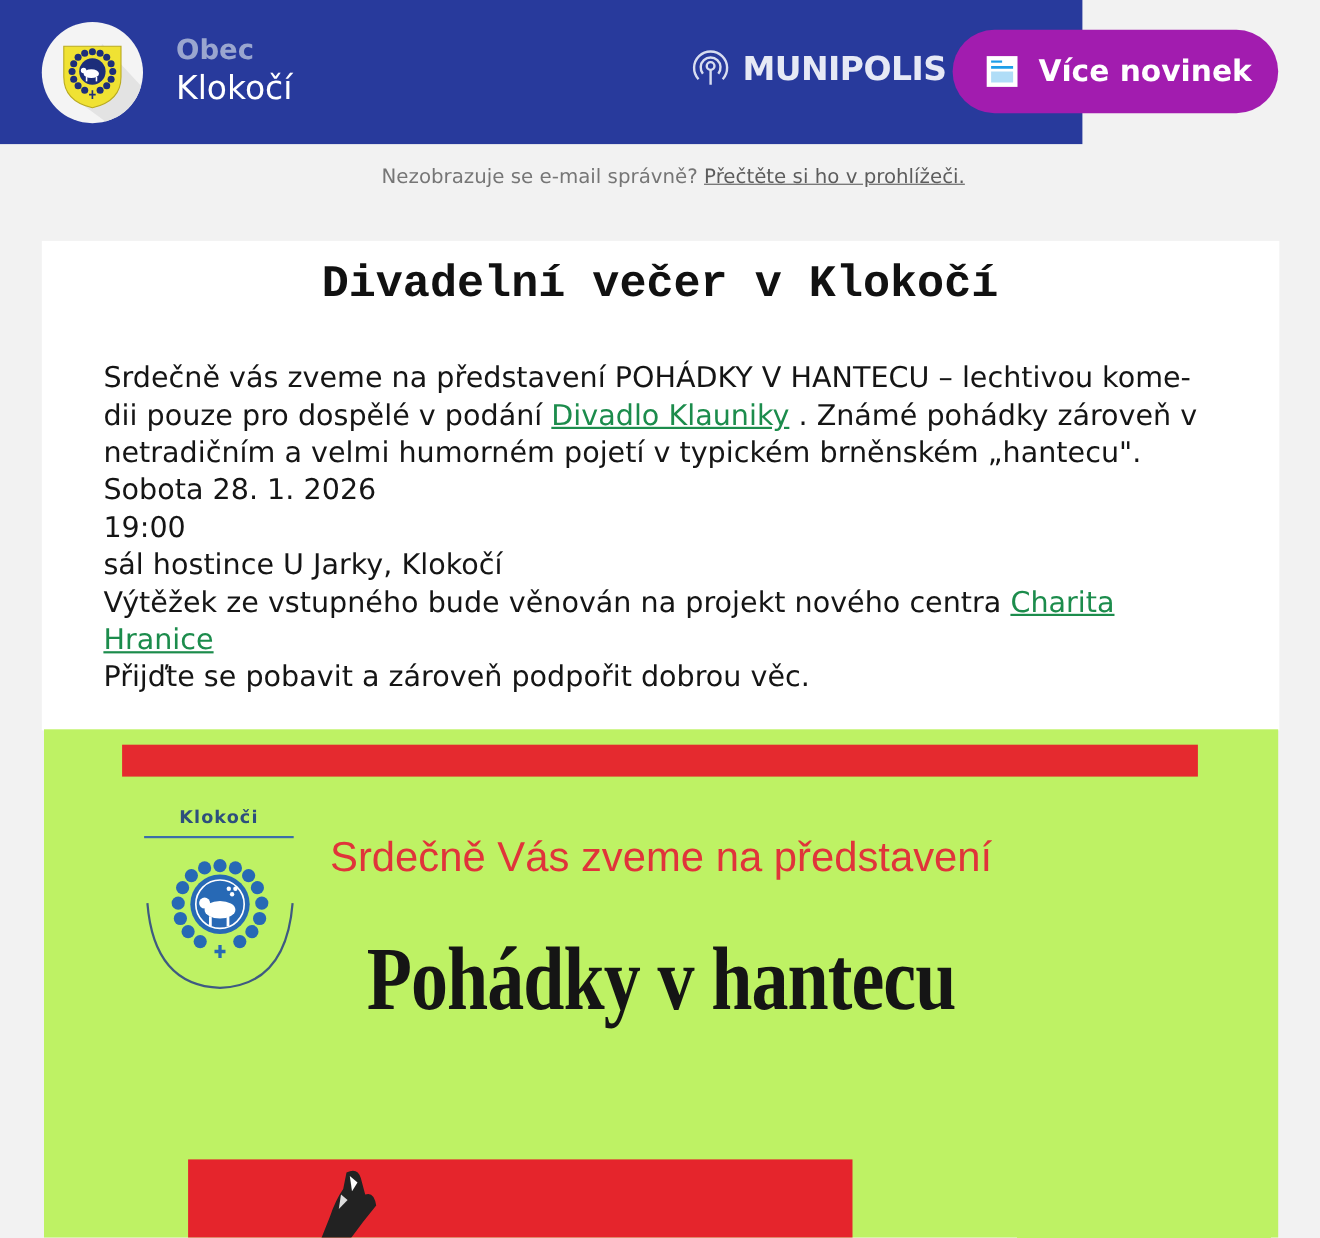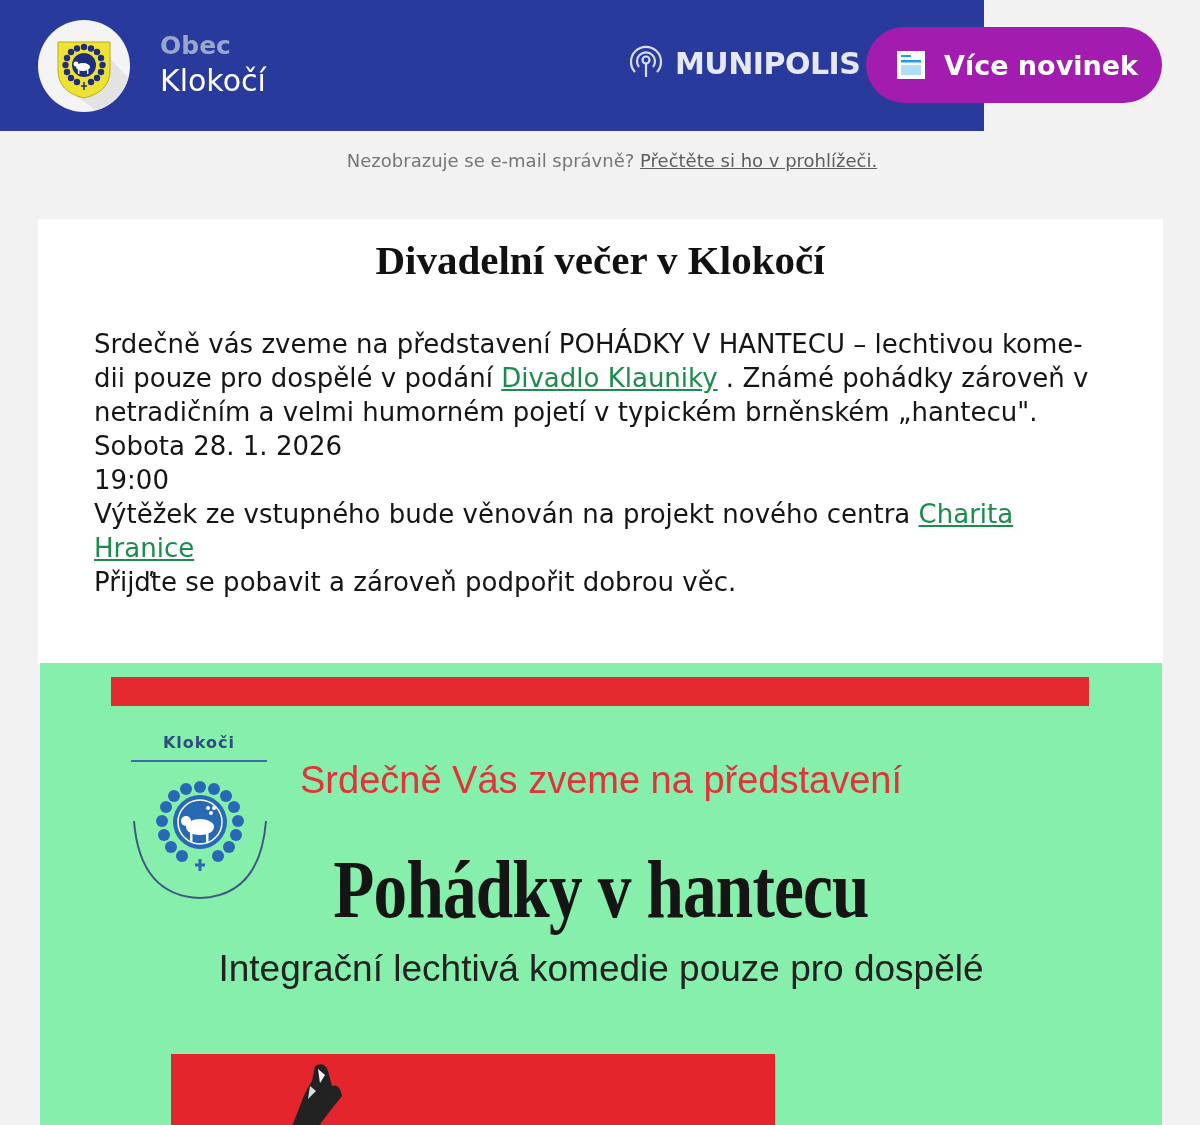--- a/index.html
+++ b/index.html
@@ -15,28 +15,28 @@
   .munipolis { position: absolute; left: 627px; top: 44px; height: 38px; display: flex; align-items: center; gap: 10px; }
   .munipolis-text { font-family: "DejaVu Sans", sans-serif; font-weight: bold; font-size: 30px; color: #e6e9f5; letter-spacing: -0.5px; }
 
   .more-news-btn { position: absolute; left: 866px; top: 27px; width: 296px; height: 76px; border-radius: 38px; background: #a21caf; display: flex; align-items: center; padding-left: 30px; gap: 18px; cursor: pointer; }
   .more-news-label { font-family: "DejaVu Sans", sans-serif; font-weight: bold; font-size: 27px; color: #ffffff; }
 
   .notice { position: absolute; left: 0; top: 150px; width: 1200px; text-align: center; font-size: 18px; color: #767676; padding-left: 24px; }
   .notice a { color: #5d5d5d; text-decoration: underline; }
 
   .card { position: absolute; left: 38px; top: 219px; width: 1125px; height: 445px; background: #ffffff; }
-  .title { position: absolute; left: 0; top: 236px; width: 1200px; text-align: center; font-family: Liberation Serif, serif; font-weight: bold; font-size: 41px; color: #111111; }
+  .title { position: absolute; left: 0; top: 236px; width: 1200px; text-align: center; font-family: Liberation Mono, monospace; font-weight: bold; font-size: 41px; color: #111111; }
   .body-text { position: absolute; left: 94px; top: 327px; width: 1010px; font-family: "DejaVu Sans", sans-serif; font-size: 26px; line-height: 35px; color: #151515; }
   .body-text p { margin: 0; }
   .body-text a { color: #1c8c4c; text-decoration: underline; }
   .line { display: block; height: 34px; line-height: 34px; }
   .line.wrap { height: auto; }
 
-  .poster { position: absolute; left: 40px; top: 663px; width: 1122px; height: 462px; background: #86efac; overflow: hidden; }
+  .poster { position: absolute; left: 40px; top: 663px; width: 1122px; height: 462px; background: #bef264; overflow: hidden; }
   .poster-red-bar { position: absolute; left: 71px; top: 14px; width: 978px; height: 29px; background: #e52a2f; }
   .poster-brand { position: absolute; left: 91px; top: 70px; width: 136px; text-align: center; font-family: "DejaVu Sans", sans-serif; font-weight: bold; font-size: 16px; color: #2d4f7d; letter-spacing: 1px; }
   .poster-brand-line { position: absolute; left: 91px; top: 97px; width: 136px; height: 2px; background: #3b6ea8; }
   .poster-emblem { position: absolute; left: 90px; top: 108px; }
   .poster-invite { position: absolute; left: 260px; top: 96px; font-family: "Liberation Sans", sans-serif; font-size: 38px; color: #e0343a; }
   .poster-title { position: absolute; left: 0; top: 180px; width: 1122px; text-align: center; font-family: "Liberation Serif", serif; font-weight: bold; font-size: 82px; color: #151515; transform: scaleX(0.82); letter-spacing: -1px; }
   .poster-sub { position: absolute; left: 0; top: 285px; width: 1122px; text-align: center; font-family: "Liberation Sans", sans-serif; font-size: 37px; color: #222222; }
   .poster-red-block { position: absolute; left: 131px; top: 391px; width: 604px; height: 80px; background: #e5252c; }
   .poster-figure { position: absolute; left: 230px; top: 398px; }
 </style>
@@ -105,20 +105,21 @@
 </div>
 
 <div class="card"></div>
 
 <h1 class="title">Divadelní večer v Klokočí</h1>
 
 <div class="body-text">
   <p class="line wrap"><span>Srdečně vás zveme na představení POHÁDKY V HANTECU – lechtivou kome-dii pouze pro dospělé v podání </span><a>Divadlo Klauniky</a><span> . Známé pohádky zároveň v netradičním a velmi humorném pojetí v typickém brněnském „hantecu".</span></p>
   <p class="line">Sobota 28. 1. 2026</p>
   <p class="line">19:00</p>
+  <p class="line">sál hostince U Jarky, Klokočí</p>
   <p class="line wrap"><span>Výtěžek ze vstupného bude věnován na projekt nového centra </span><a>Charita Hranice</a></p>
   <p class="line">Přijďte se pobavit a zároveň podpořit dobrou věc.</p>
 </div>
 
 <div class="poster">
   <div class="poster-red-bar"></div>
   <div class="poster-brand">Klokoči</div>
   <div class="poster-brand-line"></div>
   <svg class="poster-emblem" width="140" height="130" viewBox="0 0 140 130">
     <path d="M4,50 Q10,125 70,127 Q130,125 136,50" fill="none" stroke="#3e5a82" stroke-width="2"></path>
@@ -147,20 +148,19 @@
       <rect x="76" y="62" width="2.5" height="9" fill="#ffffff"></rect>
     <g fill="#ffffff">
         <circle cx="78" cy="37" r="2"></circle>
         <circle cx="84" cy="37" r="2"></circle>
         <circle cx="81" cy="42" r="2"></circle>
       </g>
     <path d="M70,88 L70,100 M65,94 L75,94" stroke="#2769b5" stroke-width="3"></path>
   </svg>
   <div class="poster-invite">Srdečně Vás zveme na představení</div>
   <div class="poster-title">Pohádky v hantecu</div>
-  <div class="poster-sub">Integrační lechtivá komedie pouze pro dospělé</div>
   <div class="poster-red-block"></div>
   <svg class="poster-figure" width="100" height="70" viewBox="0 0 100 70">
     <path d="M45,5 Q55,0 58,10 L62,25 Q70,22 72,35 L60,50 L45,70 L20,70 L30,45 Q35,30 42,20 Z" fill="#222222"></path>
     <path d="M48,8 L55,14 L50,22 Z" fill="#ffffff"></path>
     <path d="M40,25 L46,30 L38,38 Z" fill="#dddddd"></path>
   </svg>
 </div>
 
 </body></html>

